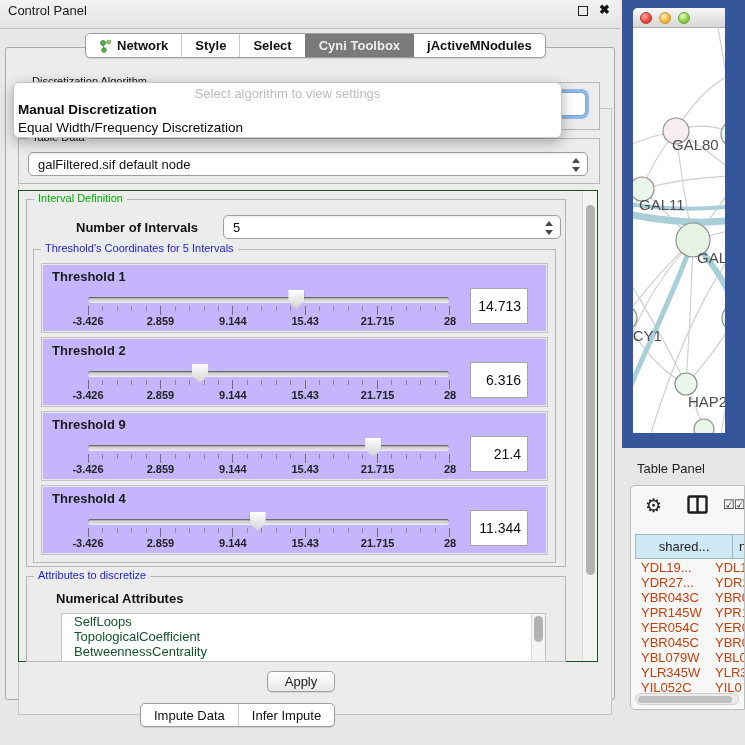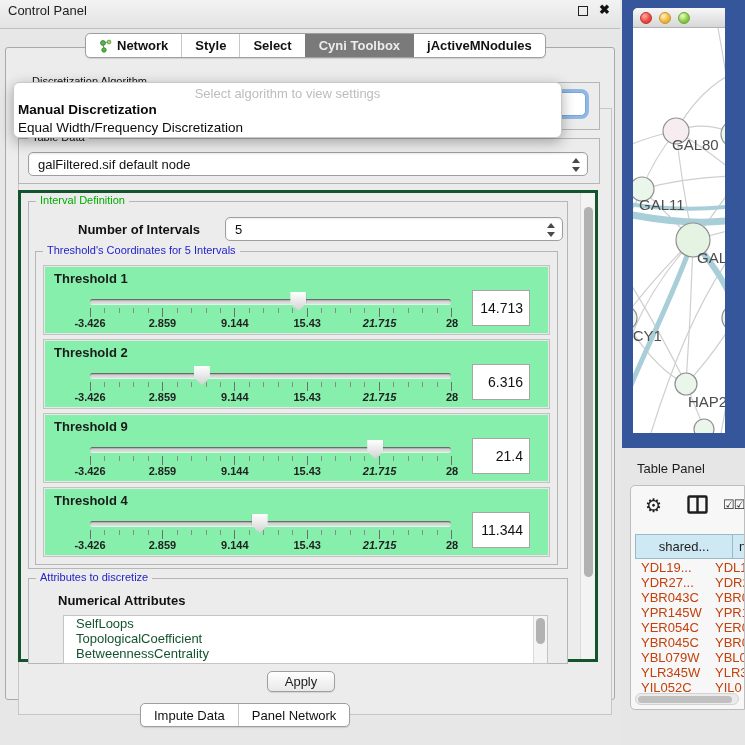--- a/index.html
+++ b/index.html
@@ -47,49 +47,49 @@
   
   .popup { position:absolute; left:13px; top:82px; width:549px; height:56px; background:#fff;
     border:1px solid #c8c8c8; border-radius:6px; z-index:60;
     box-shadow:0 4px 14px rgba(0,0,0,.32); }
   .popup .hint { position:absolute; left:0; right:0; top:3px; text-align:center; font-size:13px; color:#bcbcbc; }
   .popup .opt { position:absolute; left:4px; font-size:13.5px; color:#0a0a0a; white-space:nowrap; }
   .popup .opt.bold { font-weight:bold; }
 
   
   .scroll-area { position:absolute; left:18px; top:190px; width:580px; height:472px;
-    border:3px solid #14532d; background:#ececec; }
+    border:1px solid #14532d; background:#ececec; }
   .vscrollbar { position:absolute; right:0; top:0; width:15px; height:100%;
     background:#f3f3f3; border-left:1px solid #dadada; }
   .vscrollbar .thumb { position:absolute; left:2.5px; width:9px; background:#b2b2b2; border-radius:5px; }
 
   .bold-label { position:absolute; font-weight:bold; font-size:13px; color:#111; white-space:nowrap; }
 
   
   .thr-box { position:absolute; left:8px; width:507px; height:70px; border:1px solid #c3c3c3;
-    box-shadow:inset 0 0 0 1px #e7e7e7; background:#86efac; }
+    box-shadow:inset 0 0 0 1px #e7e7e7; background:#c4b5fd; }
   .thr-label { position:absolute; left:10px; top:5px; font-weight:bold; font-size:13px; }
   .slider { position:absolute; left:46px; top:24px; width:361px; height:24px; }
   .slider .track { position:absolute; left:0; right:0; top:9px; height:5px; border-radius:3px;
     background:linear-gradient(180deg,#8f8f8f 0,#cfcfcf 45%,#e2e2e2 100%);
     box-shadow:inset 0 1px 1px rgba(0,0,0,.35), 0 1px 0 rgba(255,255,255,.7); }
   .slider .thumb { position:absolute; top:2px; width:16px; height:19px; transform:translateX(-50%);
     background:linear-gradient(#ffffff,#d2d2d2);
     clip-path:polygon(0 0,100% 0,100% 60%,50% 100%,0 60%);
     filter:drop-shadow(0 0 0.8px #777) drop-shadow(0 1px 1px rgba(0,0,0,.3)); }
   .ticks { position:absolute; left:46px; top:42px; width:362px; height:9px;
     background-image:
       repeating-linear-gradient(90deg,#6e6e6e 0 1px,transparent 1px 72.2px),
       repeating-linear-gradient(90deg,#8a8a8a 0 1px,transparent 1px 14.44px);
     background-size:362px 9px,362px 5px; background-repeat:no-repeat; }
   .tick-labels { position:absolute; left:46px; top:51px; width:362px; height:13px; }
   .tick-labels span { position:absolute; transform:translateX(-50%); font-size:11px; font-weight:bold; color:#222; white-space:nowrap; }
   .tick-labels span:nth-child(1){left:0%;} .tick-labels span:nth-child(2){left:20%;}
   .tick-labels span:nth-child(3){left:40%;} .tick-labels span:nth-child(4){left:60%;}
-  .tick-labels span:nth-child(5){left:80%;font-style:italic;} .tick-labels span:nth-child(6){left:100%;}
+  .tick-labels span:nth-child(5){left:80%;} .tick-labels span:nth-child(6){left:100%;}
   .value-box { position:absolute; left:428px; top:24px; width:58px; height:36px; background:#fff;
     border:1px solid #a6a6a6; font-size:14px; text-align:right; padding-right:6px; line-height:34px; color:#111; }
 
   
   .attr-list { position:absolute; background:#fff; border:1px solid #c4c4c4; overflow:hidden; }
   .attr-list .row { height:15px; font-size:13px; padding-left:12px; color:#14532d; white-space:nowrap; }
   .attr-list .vscrollbar { width:14px; background:#f4f4f4; }
   .attr-list .vscrollbar .thumb { top:2px; height:26px; left:2px; width:9px; }
 
   .apply-btn { position:absolute; left:267px; top:671px; width:68px; height:21px;
@@ -294,21 +294,21 @@
     </div>
   </div>
 
   <div class="apply-btn">Apply</div>
 
   <div class="seg" id="bottom-tabs">
     <div class="seg-item">
         <span>Impute Data</span>
       </div>
     <div class="seg-item">
-        <span>Panel Network</span>
+        <span>Infer Impute</span>
       </div>
   </div>
 </div>
 
 <div id="network-frame">
   <div class="mac-window">
     <div class="mac-titlebar">
       <span class="light red"></span>
       <span class="light yellow"></span>
       <span class="light green"></span>

